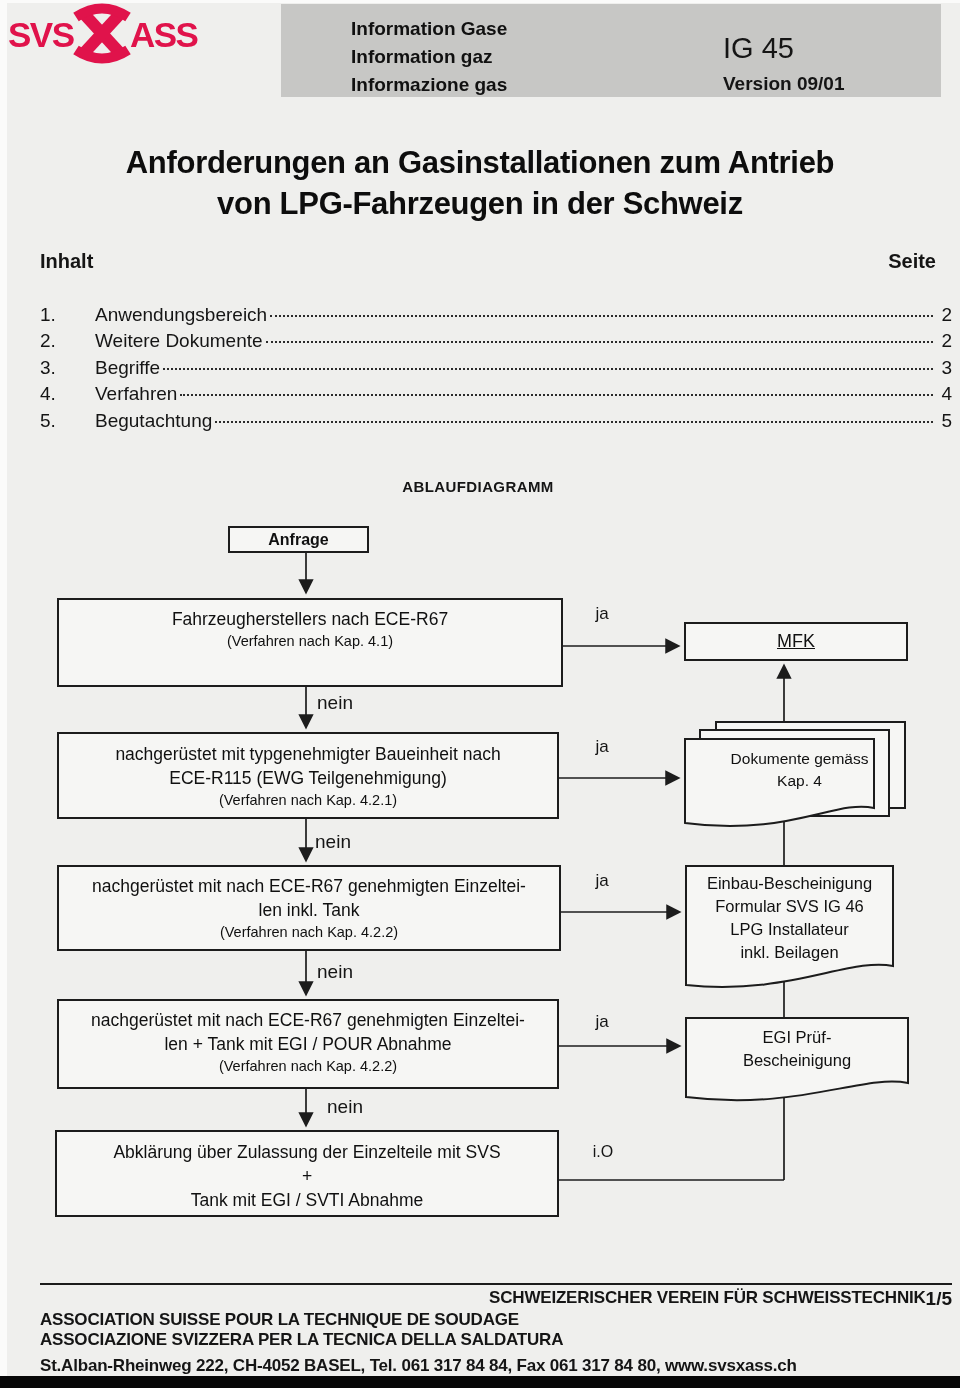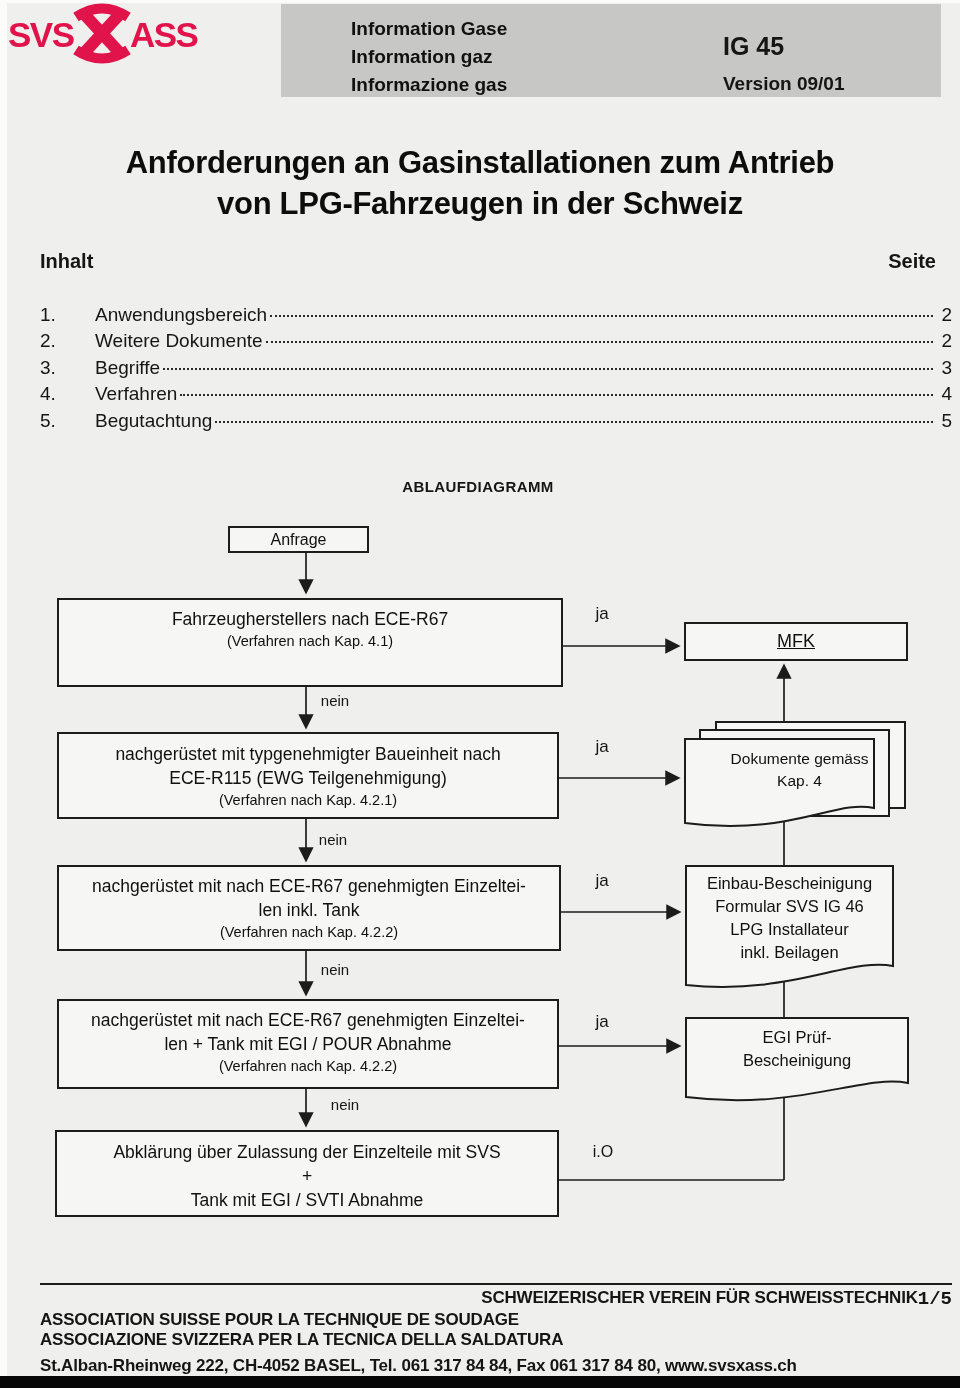--- a/index.html
+++ b/index.html
@@ -11,50 +11,50 @@
   }
   .edge-left  { position:absolute; left:0; top:0; width:7px; height:100%; background:#fbfbfa; }
   .edge-top   { position:absolute; left:0; top:0; width:100%; height:3px; background:#fbfbfa; }
   .abs { position:absolute; }
 
   
   .logo { left:6px; top:2px; width:192px; height:64px; }
   .infobox { left:281px; top:4px; width:660px; height:93px; background:#c7c7c5; }
   .infobox .ln { position:absolute; left:70px; font-size:19px; font-weight:bold; color:#101010; white-space:nowrap; }
   .infobox .de { top:14px; } .infobox .fr { top:42px; } .infobox .it { top:70px; }
-  .infobox .docid { position:absolute; left:442px; top:28px; font-size:25px; font-weight:bold; }
+  .infobox .docid { position:absolute; left:442px; top:28px; font-size:29px; font-weight:normal; }
   .infobox .ver   { position:absolute; left:442px; top:69px; font-size:19px; font-weight:bold; }
 
   
   .doc-title { left:0; top:142px; width:960px; text-align:center; font-size:31px; font-weight:bold; line-height:41px; letter-spacing:-0.3px; color:#0d0d0d; }
   .toc-head { left:40px; top:250px; width:896px; display:flex; justify-content:space-between; font-size:20px; font-weight:bold; }
   .toc { left:40px; top:304px; width:912px; font-size:19px; }
   .toc-row { display:flex; align-items:baseline; height:26.4px; }
   .toc-num { width:55px; }
   .toc-label { white-space:nowrap; }
   .toc-dots { flex:1; border-bottom:2.6px dotted #2b2b2b; margin:0 3px; transform:translateY(-4px); }
   .toc-pg { width:16px; text-align:right; }
 
   
   .fc-heading { left:0; top:478px; width:956px; text-align:center; font-size:15px; font-weight:bold; letter-spacing:0.4px; }
   svg.flow { position:absolute; left:0; top:0; width:960px; height:1388px; pointer-events:none; }
   .fc-text { position:absolute; text-align:center; z-index:2; line-height:24px; font-size:17.5px; color:#101010; }
   .fc-note { font-size:14.5px; line-height:21px; }
   .fc-label { position:absolute; z-index:2; text-align:center; }
   .lbl-ja { width:44px; font-size:17px; }
-  .lbl-nein { width:70px; font-size:15px; }
+  .lbl-nein { width:70px; font-size:19px; }
   .lbl-io { width:50px; font-size:16px; }
   .doc-text { font-size:16.5px; line-height:23px; }
   .stack-text { font-size:15.5px; line-height:22px; }
 
   
   .foot-rule { left:40px; top:1283px; width:912px; height:2px; background:#1b1b1b; }
   .foot-r1 { left:40px; top:1288px; width:912px; display:flex; justify-content:flex-end; align-items:flex-start; }
   .foot-org { font-size:17px; font-weight:bold; letter-spacing:-0.2px; }
-  .foot-page { font-size:19px; font-weight:bold;font-family:Liberation Mono, monospace; }
+  .foot-page { font-size:19px; font-weight:bold; }
   .foot-r2 { left:40px; top:1310px; } .foot-r3 { left:40px; top:1330px; }
   .foot-addr { left:40px; top:1356px; font-size:17px; font-weight:bold; letter-spacing:-0.2px; }
   .bottom-bar { left:0; bottom:0; width:100%; height:12px; background:#070707; }
 </style>
 </head>
 <body>
 
 <div class="page">
   <div class="edge-left"></div>
   <div class="edge-top"></div>
@@ -155,21 +155,21 @@
       <rect x="700" y="730" width="189" height="86"></rect>
       <path d="M685 739 H874 V808 C836 799 788 837 685 823 Z"></path>
       <rect x="58" y="866" width="502" height="84"></rect>
       <path d="M686 866 H893 V966 C850 957 788 996 686 985 Z"></path>
       <rect x="58" y="1000" width="500" height="88"></rect>
       <path d="M686 1018 H908 V1083 C862 1074 798 1111 686 1097 Z"></path>
       <rect x="56" y="1131" width="502" height="85"></rect>
     </g>
   </svg>
 
-  <div class="fc-text" style="left:229px; top:527px; width:139px; line-height:25px; font-size:16px;">Anfrage</div>
+  <div class="fc-text" style="left:229px; top:527px; width:139px; line-height:25px; font-size:16px;font-weight:bold;">Anfrage</div>
 
   <div class="fc-text" style="left:58px; top:607px; width:504px;">
     <div>Fahrzeugherstellers nach ECE-R67</div>
     <div class="fc-note">(Verfahren nach Kap. 4.1)</div>
   </div>
 
   <div class="fc-text" style="left:685px; top:623px; width:222px; line-height:37px; font-size:18px;text-decoration:underline;">MFK</div>
 
   <div class="fc-text" style="left:58px; top:742px; width:500px;">
     <div>nachgerüstet mit typgenehmigter Baueinheit nach</div>

